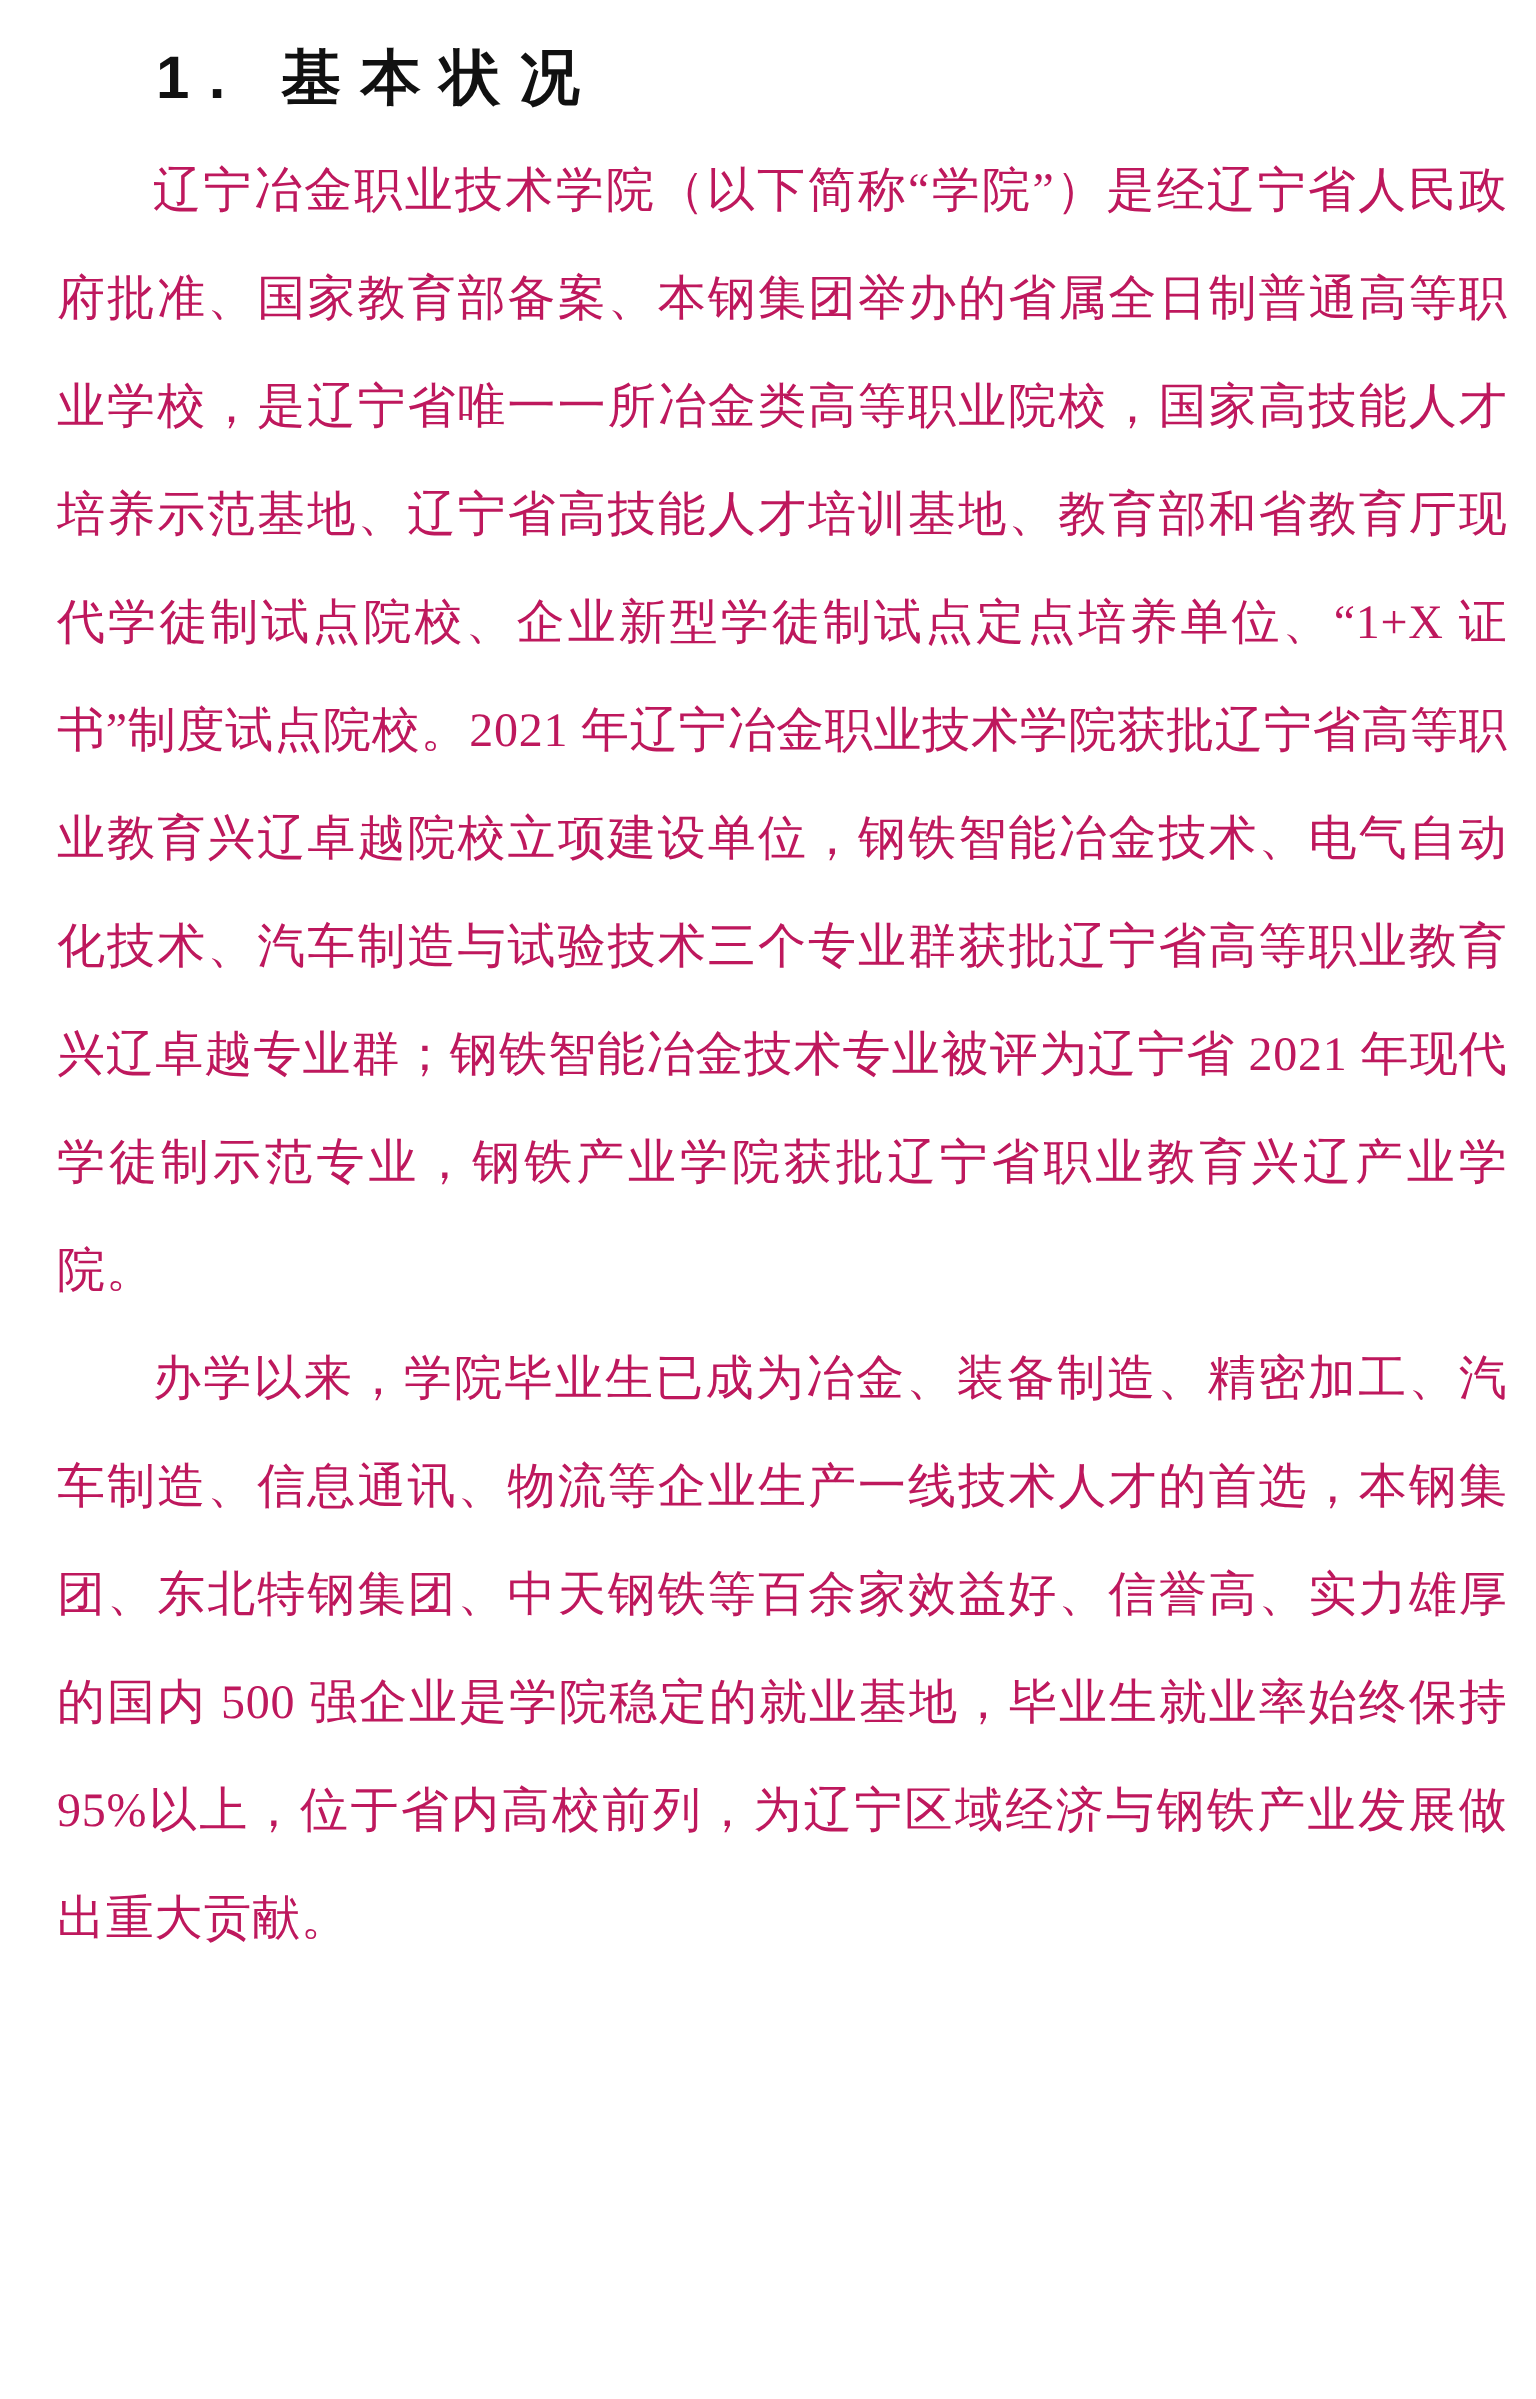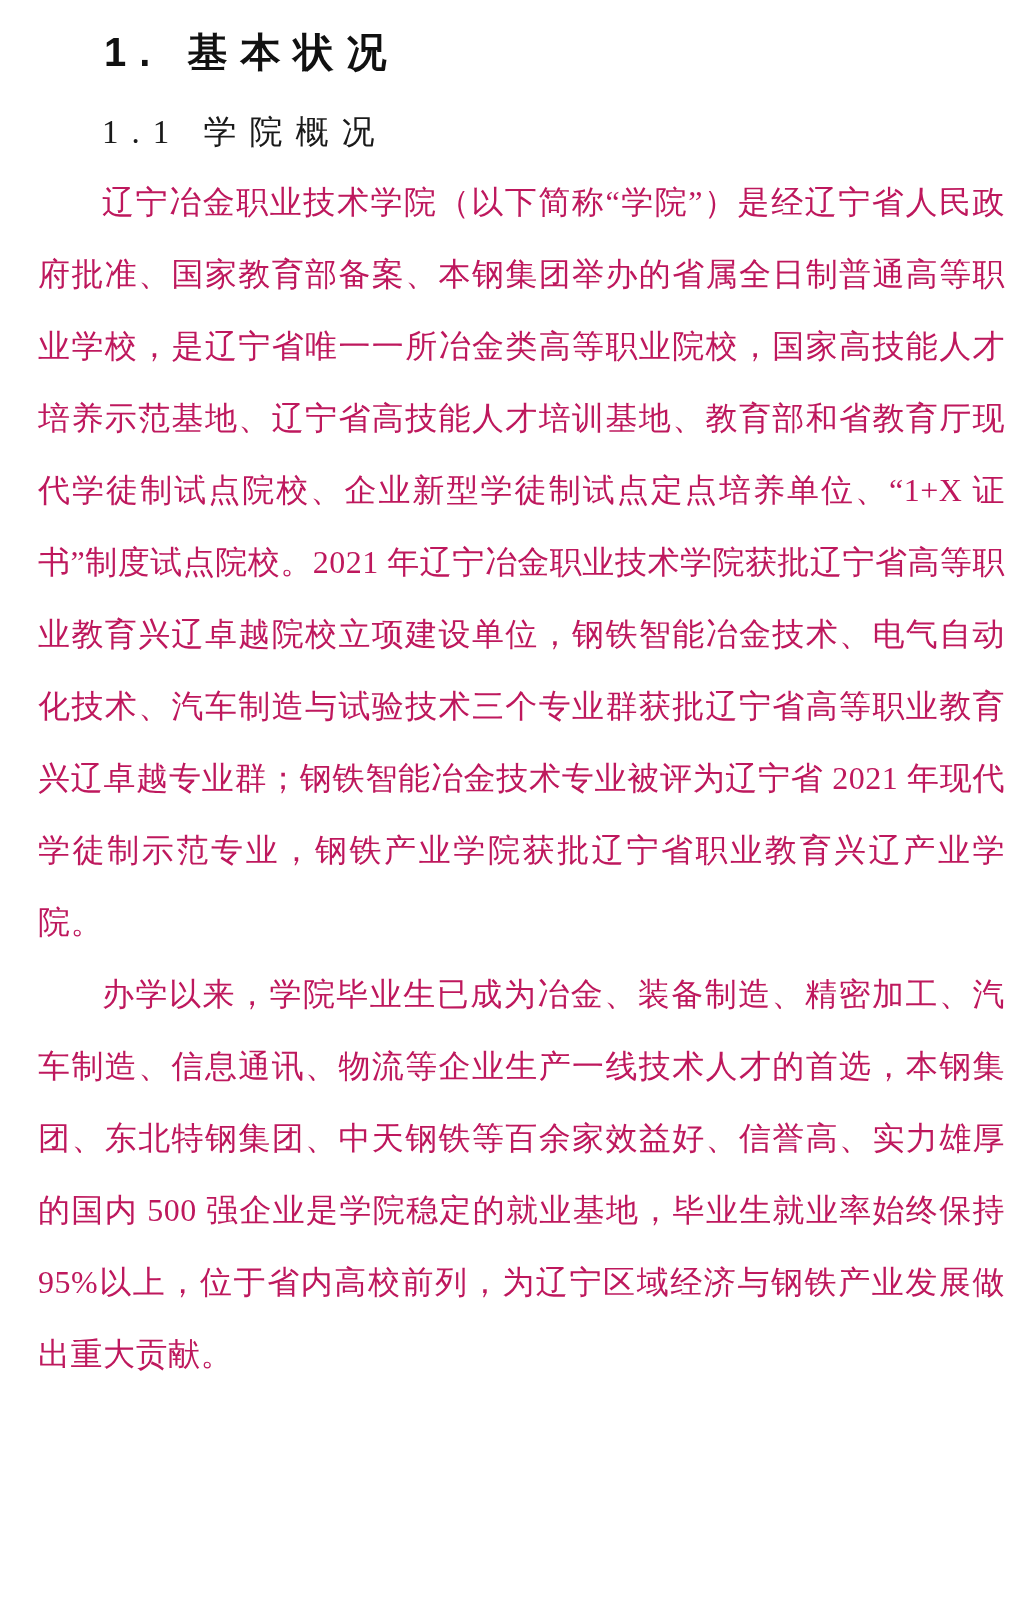--- a/index.html
+++ b/index.html
@@ -50,21 +50,20 @@
     color: #be185d;
     font-weight: 400;
   }
 </style>
 </head>
 <body>
 
 <div class="page">
   <h1 class="section-heading">1. 基本状况</h1>
 
-  <h2 class="subsection-heading">1.1 学院概况</h2>
 
   <div class="body-text">
     <p class="body-para">辽宁冶金职业技术学院（以下简称“学院”）是经辽宁省人民政府批准、国家教育部备案、本钢集团举办的省属全日制普通高等职业学校，是辽宁省唯一一所冶金类高等职业院校，国家高技能人才培养示范基地、辽宁省高技能人才培训基地、教育部和省教育厅现代学徒制试点院校、企业新型学徒制试点定点培养单位、“1+X 证书”制度试点院校。2021 年辽宁冶金职业技术学院获批辽宁省高等职业教育兴辽卓越院校立项建设单位，钢铁智能冶金技术、电气自动化技术、汽车制造与试验技术三个专业群获批辽宁省高等职业教育兴辽卓越专业群；钢铁智能冶金技术专业被评为辽宁省 2021 年现代学徒制示范专业，钢铁产业学院获批辽宁省职业教育兴辽产业学院。</p>
 
 
     <p class="body-para">办学以来，学院毕业生已成为冶金、装备制造、精密加工、汽车制造、信息通讯、物流等企业生产一线技术人才的首选，本钢集团、东北特钢集团、中天钢铁等百余家效益好、信誉高、实力雄厚的国内 500 强企业是学院稳定的就业基地，毕业生就业率始终保持 95%以上，位于省内高校前列，为辽宁区域经济与钢铁产业发展做出重大贡献。</p>
   </div>
 </div>
 
 </body></html>

